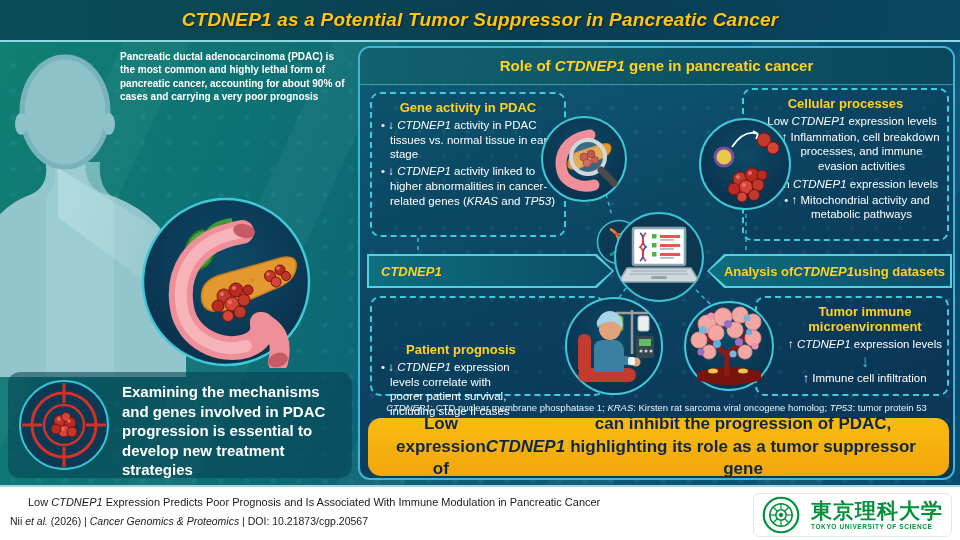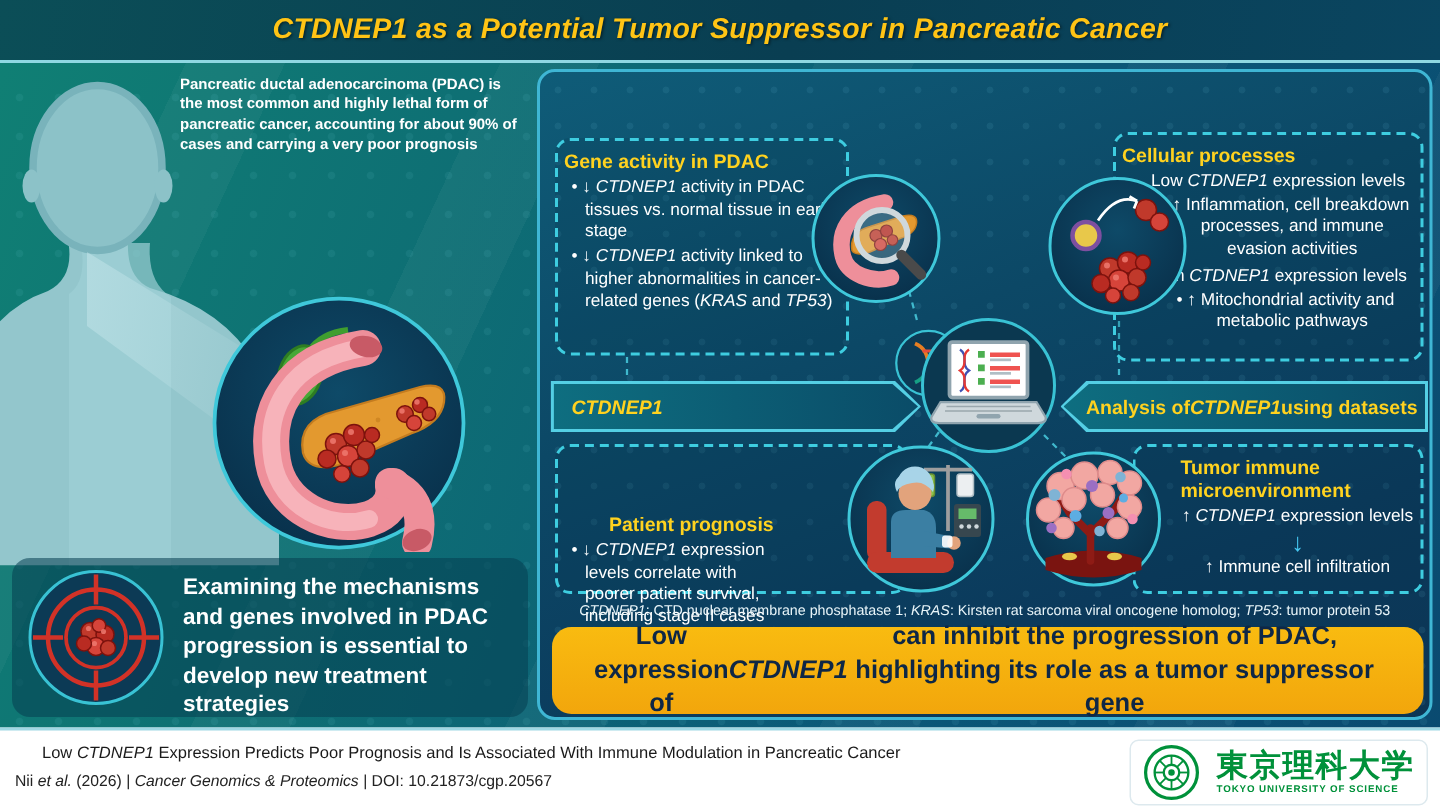--- a/index.html
+++ b/index.html
@@ -38,21 +38,21 @@
     background:
       radial-gradient(circle, rgba(120,210,235,0.09) 2px, transparent 2.5px),
       linear-gradient(160deg,#0f5c78 0%,#0c4866 40%,#0b3a5c 75%,#0c3554 100%);
     background-size:24px 24px,auto;}
   .panelheader{position:absolute;left:0;top:0;width:100%;height:36px;
     background:linear-gradient(90deg,rgba(18,98,110,.95),rgba(10,70,92,.95));
     border-radius:10px 10px 0 0;border-bottom:1px solid rgba(90,200,220,.6);
     text-align:center;line-height:36px;font-size:15px;font-weight:bold;color:#ffd21f;}
   .dbox{position:absolute;border:2px dashed #3ecde0;border-radius:10px;
     background:rgba(8,48,72,0.18);box-sizing:border-box;color:#fff;}
-  .dbox h3{margin:6px 4px 3px 4px;text-align:left;font-size:13px;color:#ffd21f;}
+  .dbox h3{margin:6px 4px 3px 4px;text-align:center;font-size:13px;color:#ffd21f;}
   .dbox .body{font-size:11.5px;line-height:1.28;padding:0 7px 4px 9px;}
   .bullet{padding-left:9px;text-indent:-9px;margin-bottom:2px;}
   .plain{margin:3px 0 1px 0;}
   .box-gene{left:10px;top:44px;width:196px;height:145px;}
   .box-cell{left:382px;top:40px;width:207px;height:153px;}
   .box-prog{left:10px;top:248px;width:235px;height:100px;}
   .box-imm{left:395px;top:248px;width:194px;height:100px;padding-left:26px;}
   .box-imm .center{text-align:center;font-size:11.5px;line-height:1.3;}
   .blue-arrow{text-align:center;color:#45c6f0;font-size:17px;font-weight:bold;line-height:1;margin:1px 0;}
   
@@ -172,20 +172,21 @@
     </g>
     <g fill="#ef7a70" opacity=".85">
         <circle cx="41" cy="40" r="1.7"></circle>
         <circle cx="51" cy="42" r="1.7"></circle>
         <circle cx="45" cy="50" r="1.7"></circle>
       </g>
   </svg>
   <div class="outro">Examining the mechanisms and genes involved in PDAC progression is essential to develop new treatment strategies</div>
 
   <div class="panel">
+    <div class="panelheader"><span>Role of </span><span class="it">CTDNEP1</span><span> gene in pancreatic cancer</span></div>
 
     <svg width="597" height="430" viewBox="0 0 597 430" style="position:absolute;left:0;top:0;">
       <g stroke="#49cde0" stroke-width="1.5" stroke-dasharray="4 4" fill="none" opacity=".85">
         <path d="M58 190 L58 206"></path>
         <path d="M386 166 L386 204"></path>
         <path d="M246 146 L252 168"></path>
         <path d="M266 240 L256 254"></path>
         <path d="M336 242 L352 258"></path>
       </g>
     </svg>

